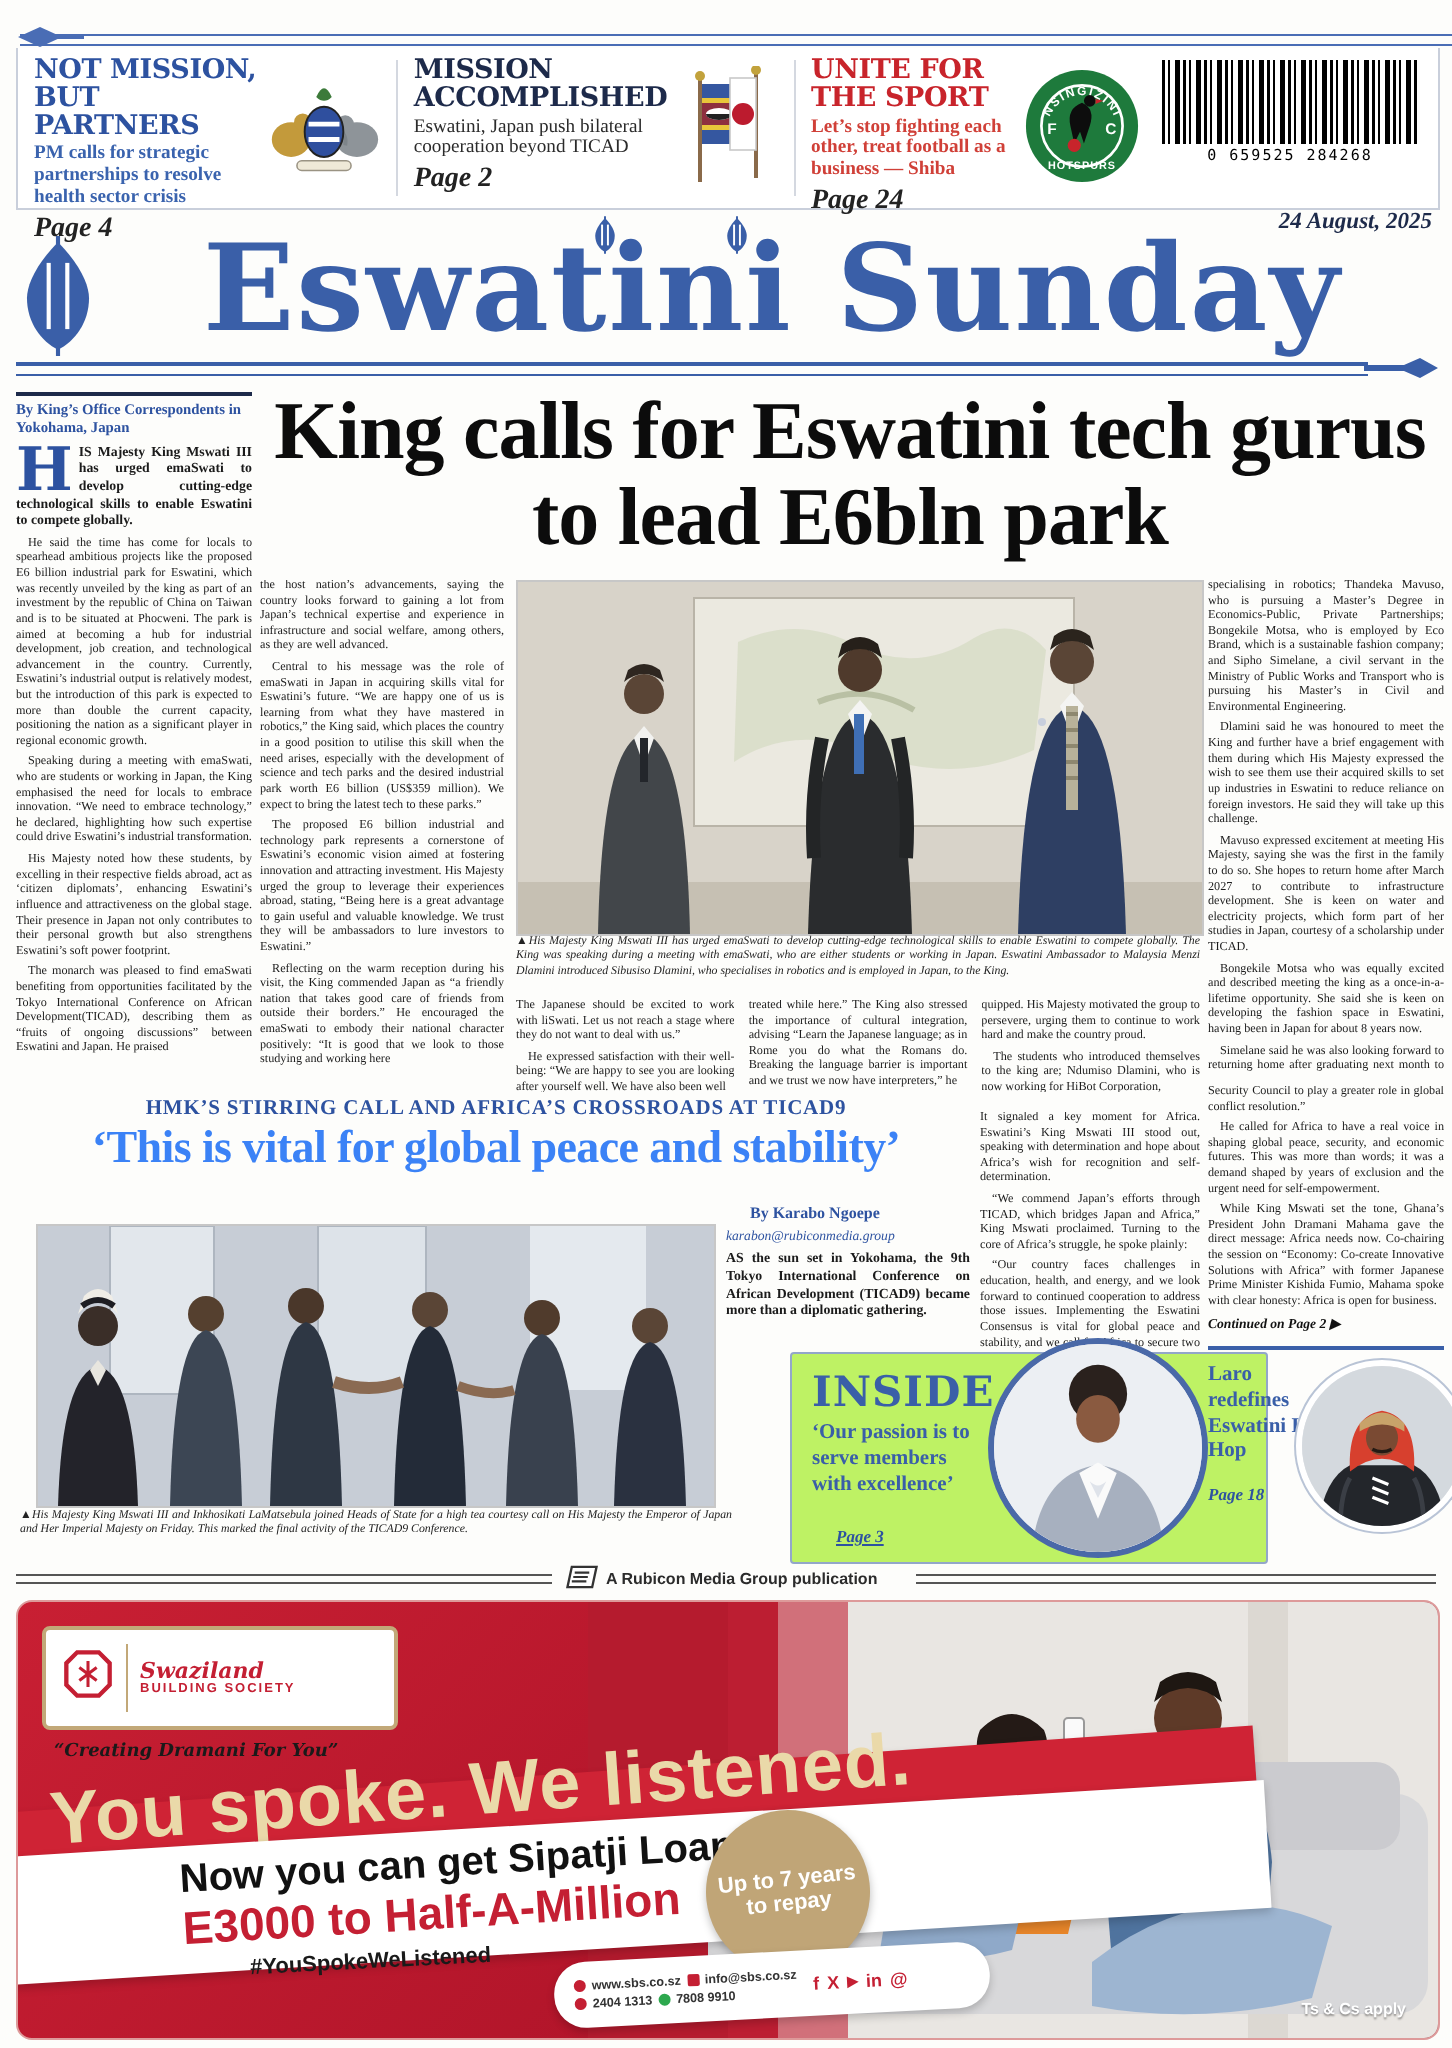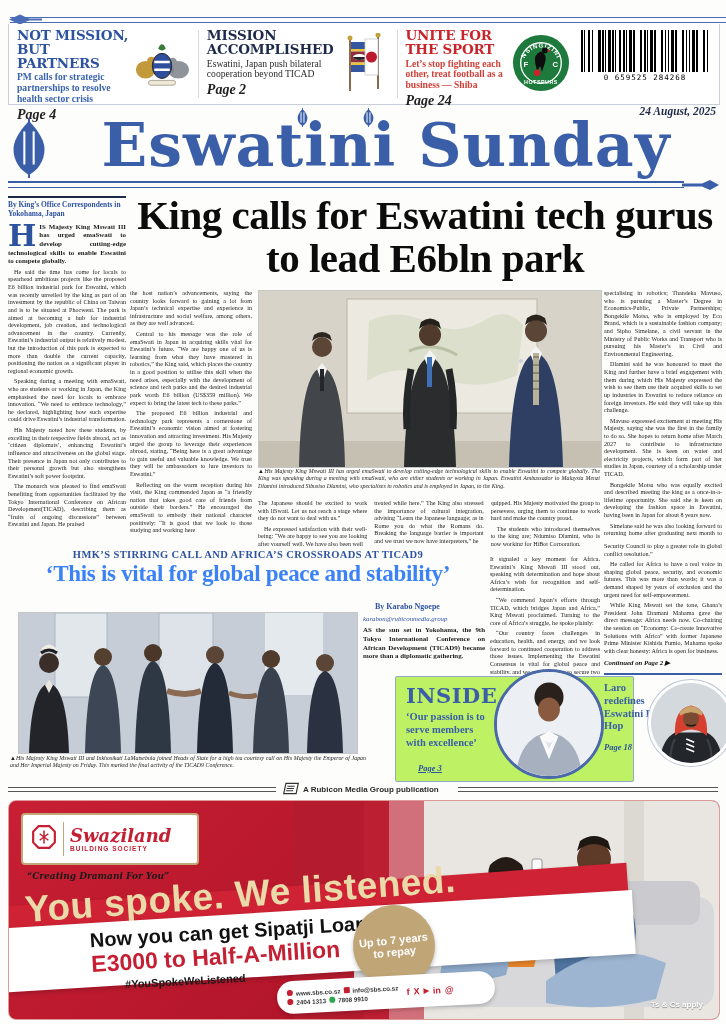--- a/index.html
+++ b/index.html
@@ -72,21 +72,21 @@
   .foot-line{position:absolute;top:787px;height:3px;border-top:1px solid #555;border-bottom:1px solid #555;}
   .publisher{position:absolute;top:782px;left:283px;width:170px;display:flex;align-items:center;gap:4px;
         font-family:"Liberation Sans",sans-serif;font-weight:700;font-size:8px;color:#2b2b2b;}
   
   .ad{position:absolute;top:800px;left:8px;width:710px;height:218px;border-radius:8px;overflow:hidden;
       border:1px solid #dd9a9a;background:linear-gradient(135deg,#c81f33 0%,#b2152a 55%,#93101f 100%);
       font-family:"Liberation Sans",sans-serif;}
   .ad-photo{position:absolute;right:0;top:0;width:425px;height:218px;}
   .sbs-logo{position:absolute;top:12px;left:12px;width:178px;height:52px;background:#fff;
       border:2px solid #c2a878;border-radius:4px;display:flex;align-items:center;gap:6px;padding:0 8px;box-sizing:border-box;}
-  .sbs-name{font-family:"DejaVu Serif",serif;font-style:italic;font-weight:700;font-size:18px;color:#c41f33;line-height:1;}
+  .sbs-name{font-family:"DejaVu Serif",serif;font-style:italic;font-weight:700;font-size:11px;color:#c41f33;line-height:1;}
   .sbs-sub{font-size:6.5px;font-weight:700;letter-spacing:1px;color:#c41f33;}
   .sbs-div{width:1px;height:34px;background:#c2a878;}
   .tagline{position:absolute;top:70px;left:18px;font-family:"DejaVu Serif",serif;font-style:italic;
       font-weight:700;font-size:9px;color:#1a1a1a;}
   .shout-band{position:absolute;top:84px;left:-20px;width:640px;height:56px;background:#cf2335;
       transform:rotate(-4deg);box-shadow:0 2px 4px rgba(0,0,0,.15);}
   .shout{position:absolute;top:88px;left:16px;width:580px;transform:rotate(-4deg);transform-origin:left center;
       font-weight:700;font-size:37px;color:#ead9a9;letter-spacing:.5px;}
   .offer-band{position:absolute;top:128px;left:-14px;width:640px;height:64px;background:#fff;
       transform:rotate(-3.5deg);transform-origin:left center;padding:6px 0 0 96px;box-sizing:border-box;

